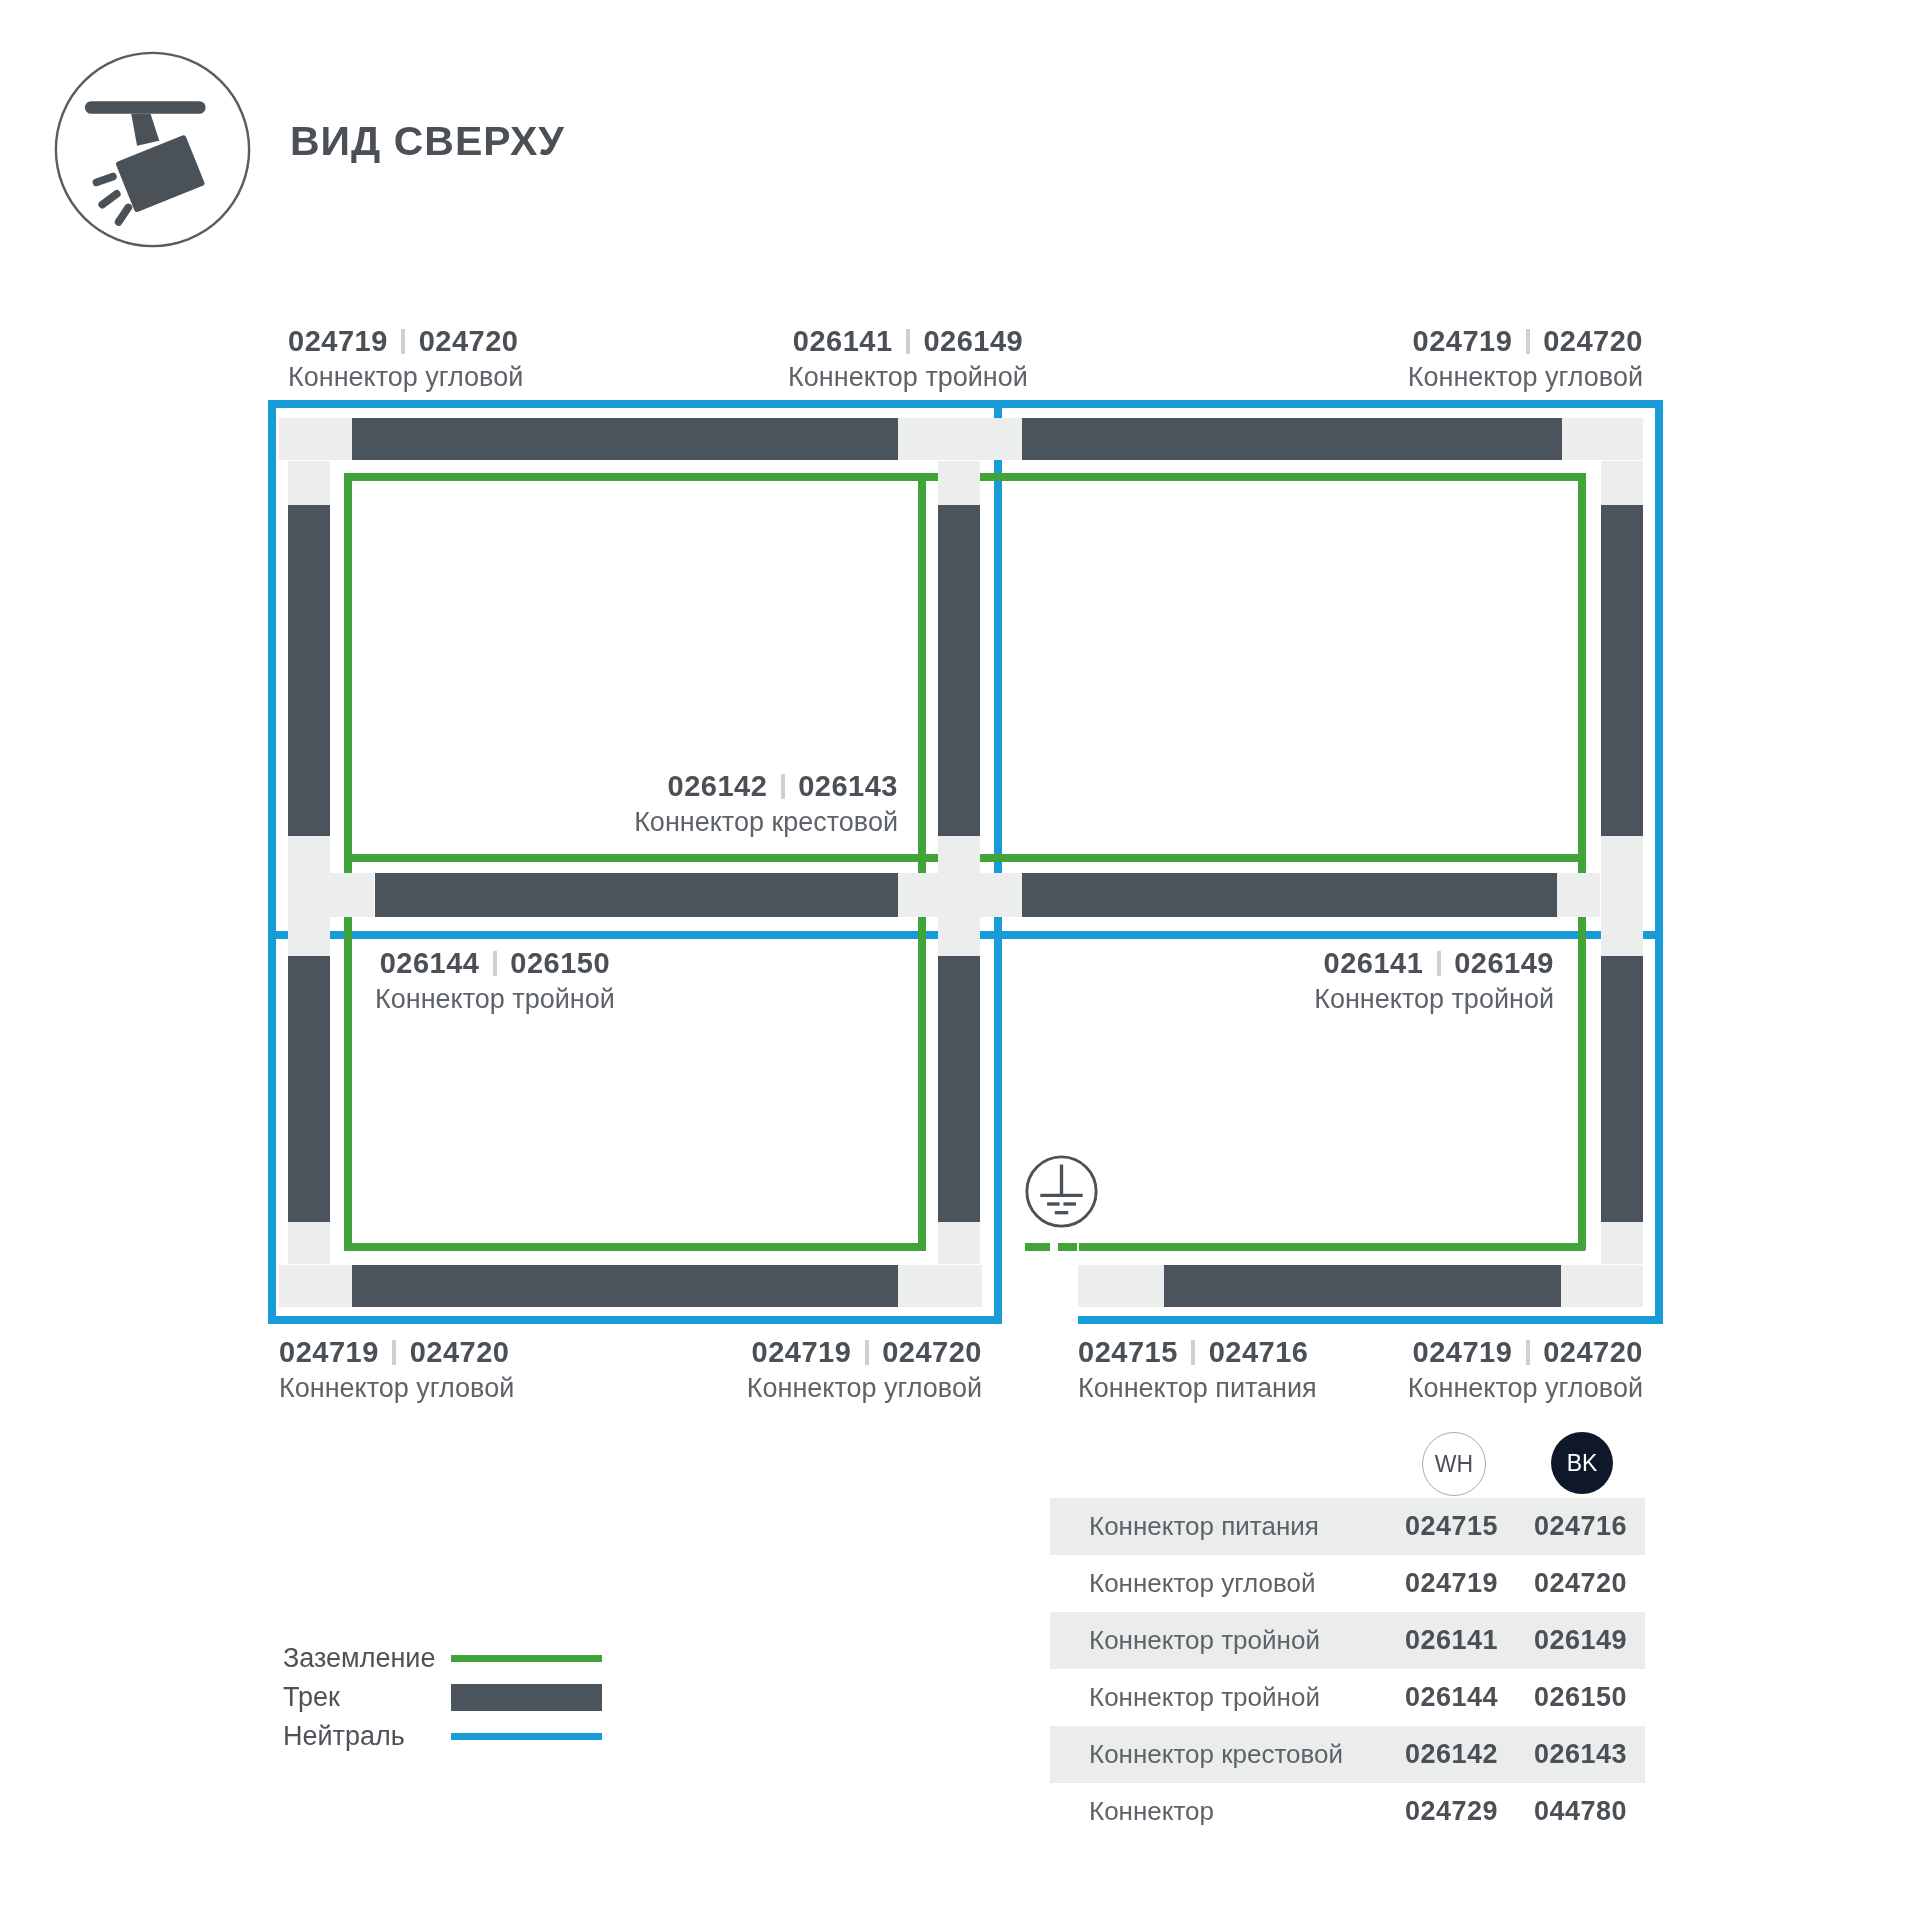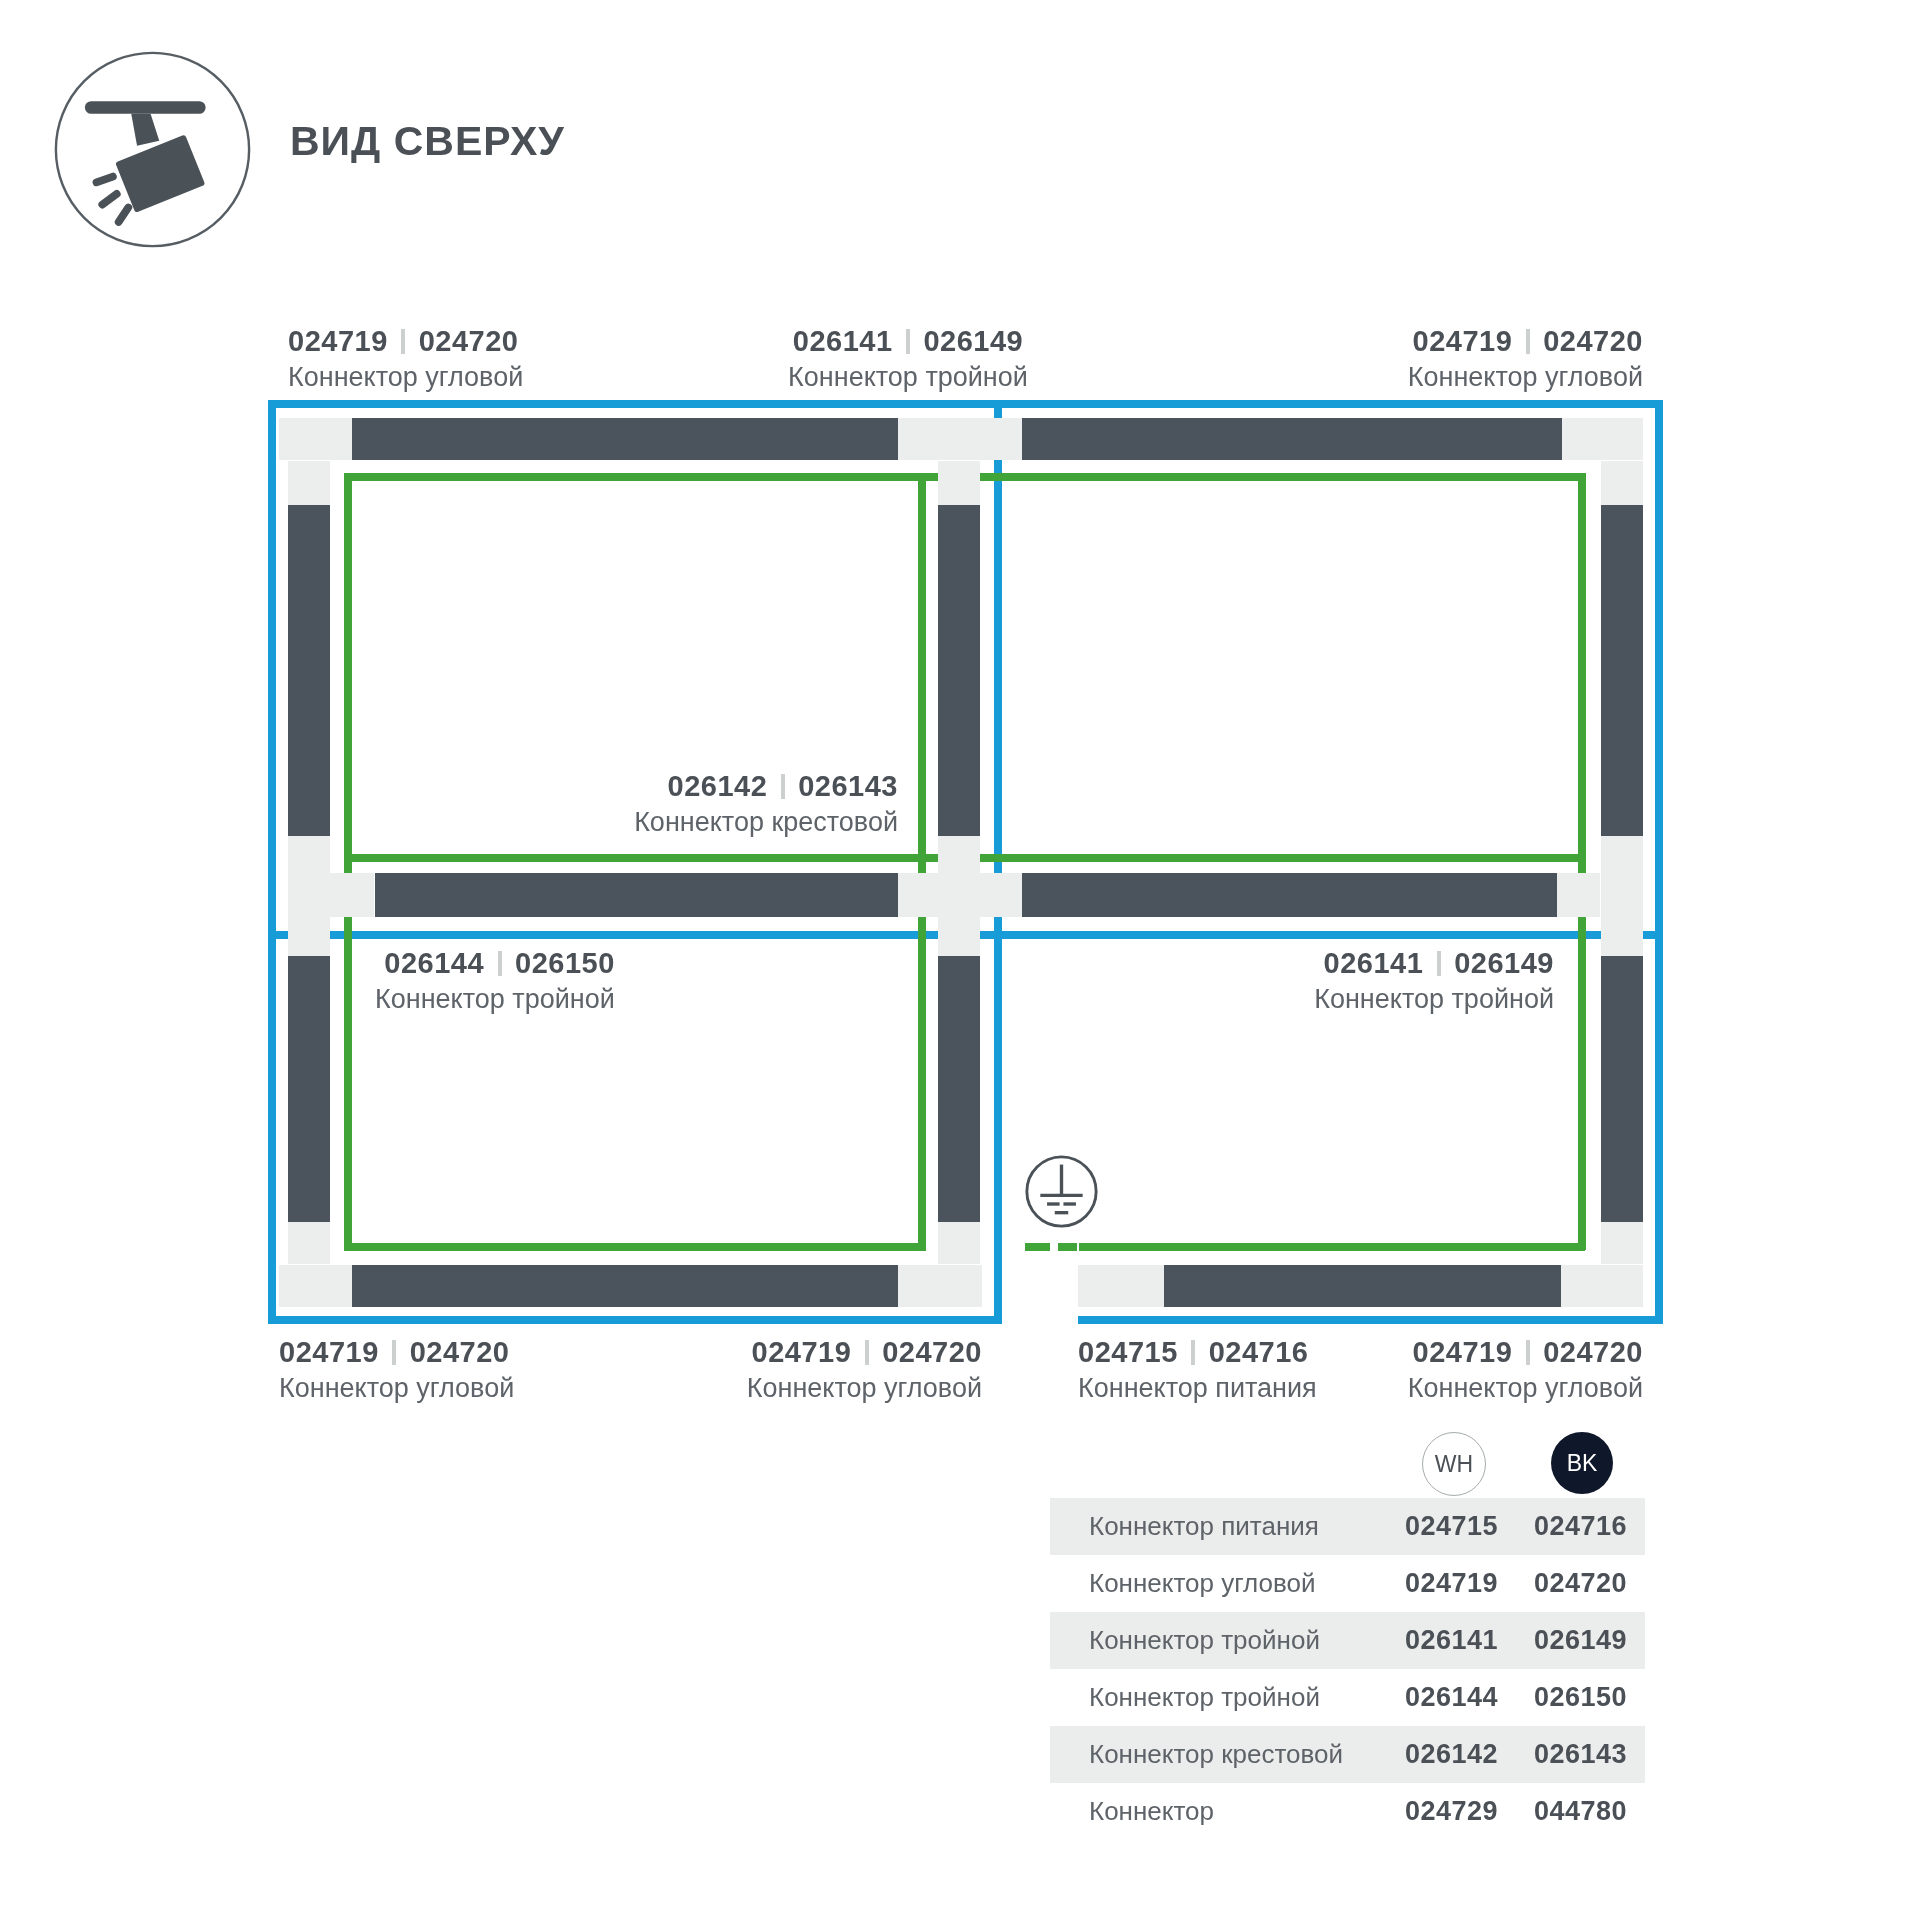--- a/index.html
+++ b/index.html
@@ -147,21 +147,21 @@
   <div class="dlabel" style="right:288px;top:325px;text-align:right;">
     <div class="codes"><span>024719</span><span class="sep"></span><span>024720</span></div>
     <div class="desc">Коннектор угловой</div>
   </div>
 
   <div class="dlabel" style="right:1033px;top:770px;text-align:right;">
     <div class="codes"><span>026142</span><span class="sep"></span><span>026143</span></div>
     <div class="desc">Коннектор крестовой</div>
   </div>
 
-  <div class="dlabel" style="left:375px;top:947px;text-align:right;">
+  <div class="dlabel" style="left:375px;top:947px;text-align:center;">
     <div class="codes"><span>026144</span><span class="sep"></span><span>026150</span></div>
     <div class="desc">Коннектор тройной</div>
   </div>
 
   <div class="dlabel" style="right:377px;top:947px;text-align:right;">
     <div class="codes"><span>026141</span><span class="sep"></span><span>026149</span></div>
     <div class="desc">Коннектор тройной</div>
   </div>
 
   <div class="dlabel" style="left:279px;top:1336px;text-align:left;">
@@ -177,20 +177,40 @@
   <div class="dlabel" style="left:1078px;top:1336px;text-align:left;">
     <div class="codes"><span>024715</span><span class="sep"></span><span>024716</span></div>
     <div class="desc">Коннектор питания</div>
   </div>
 
   <div class="dlabel" style="right:288px;top:1336px;text-align:right;">
     <div class="codes"><span>024719</span><span class="sep"></span><span>024720</span></div>
     <div class="desc">Коннектор угловой</div>
   </div>
 
+  <div class="legend">
+    <div class="legend-row">
+      <div class="legend-label">Заземление</div>
+      <div class="sw">
+          <div class="sw-ground"></div>
+        </div>
+    </div>
+    <div class="legend-row">
+      <div class="legend-label">Трек</div>
+      <div class="sw">
+          <div class="sw-track"></div>
+        </div>
+    </div>
+    <div class="legend-row">
+      <div class="legend-label">Нейтраль</div>
+      <div class="sw">
+          <div class="sw-neutral"></div>
+        </div>
+    </div>
+  </div>
 
   <div class="col-circle circle-wh">WH</div>
   <div class="col-circle circle-bk">BK</div>
 
   <div class="ptable">
     <div class="prow shade">
       <div class="pname">Коннектор питания</div>
       <div class="pval">024715</div>
       <div class="pval">024716</div>
     </div>

